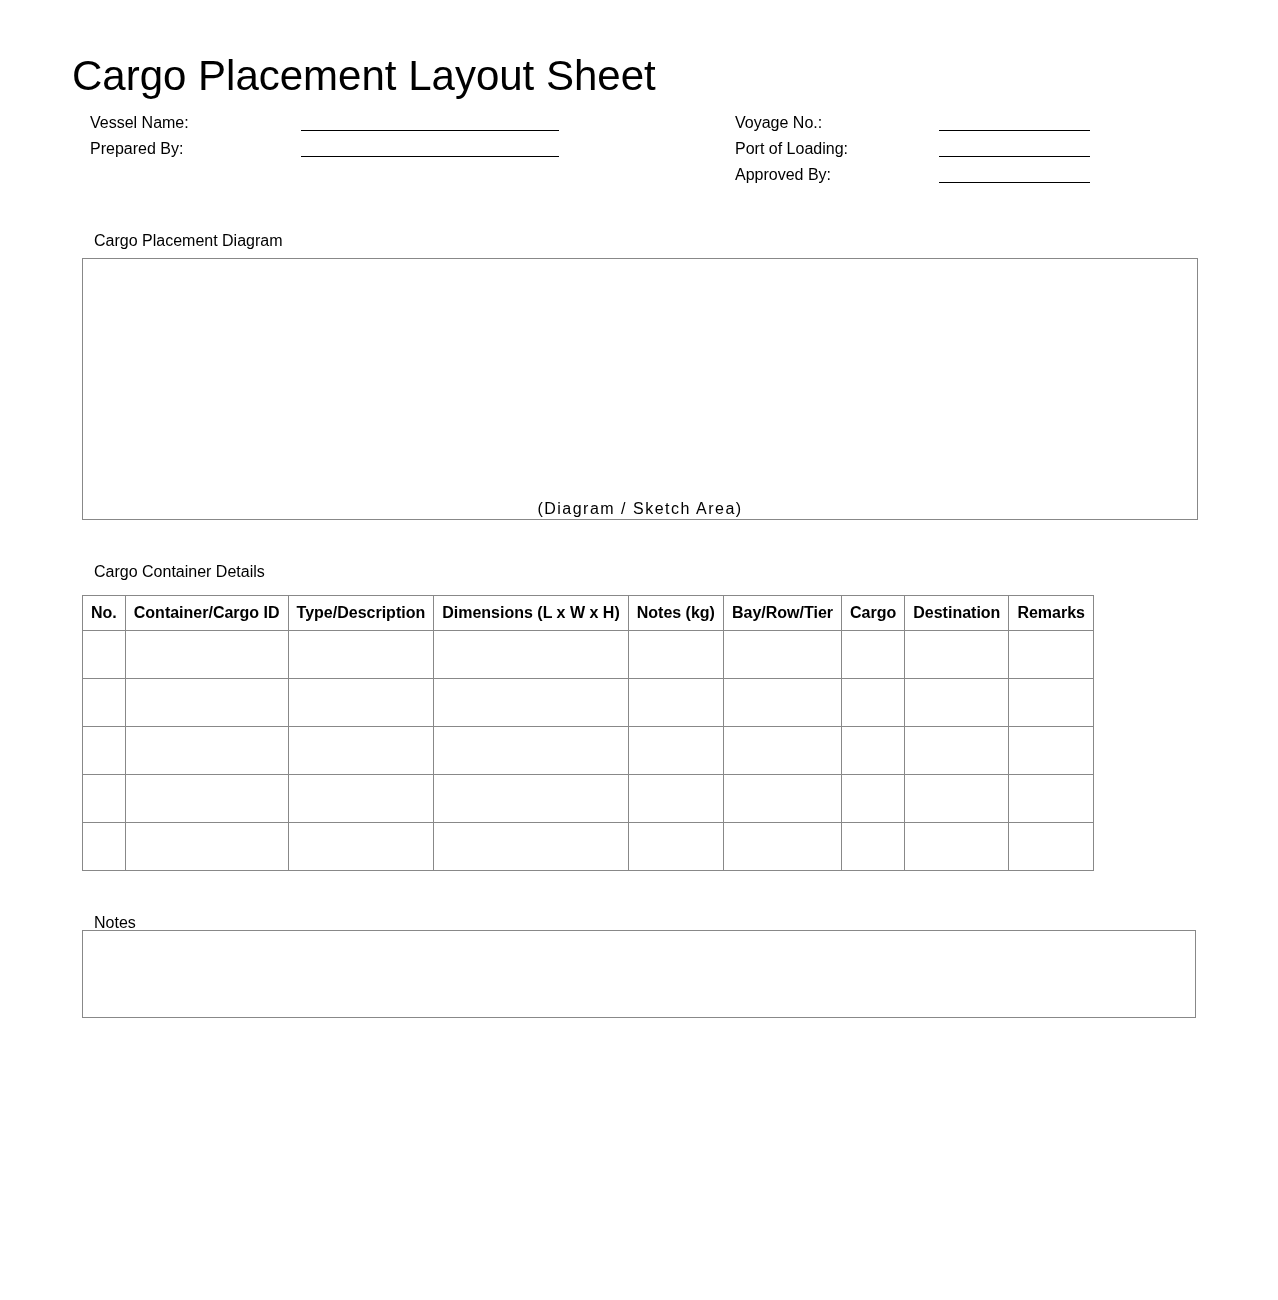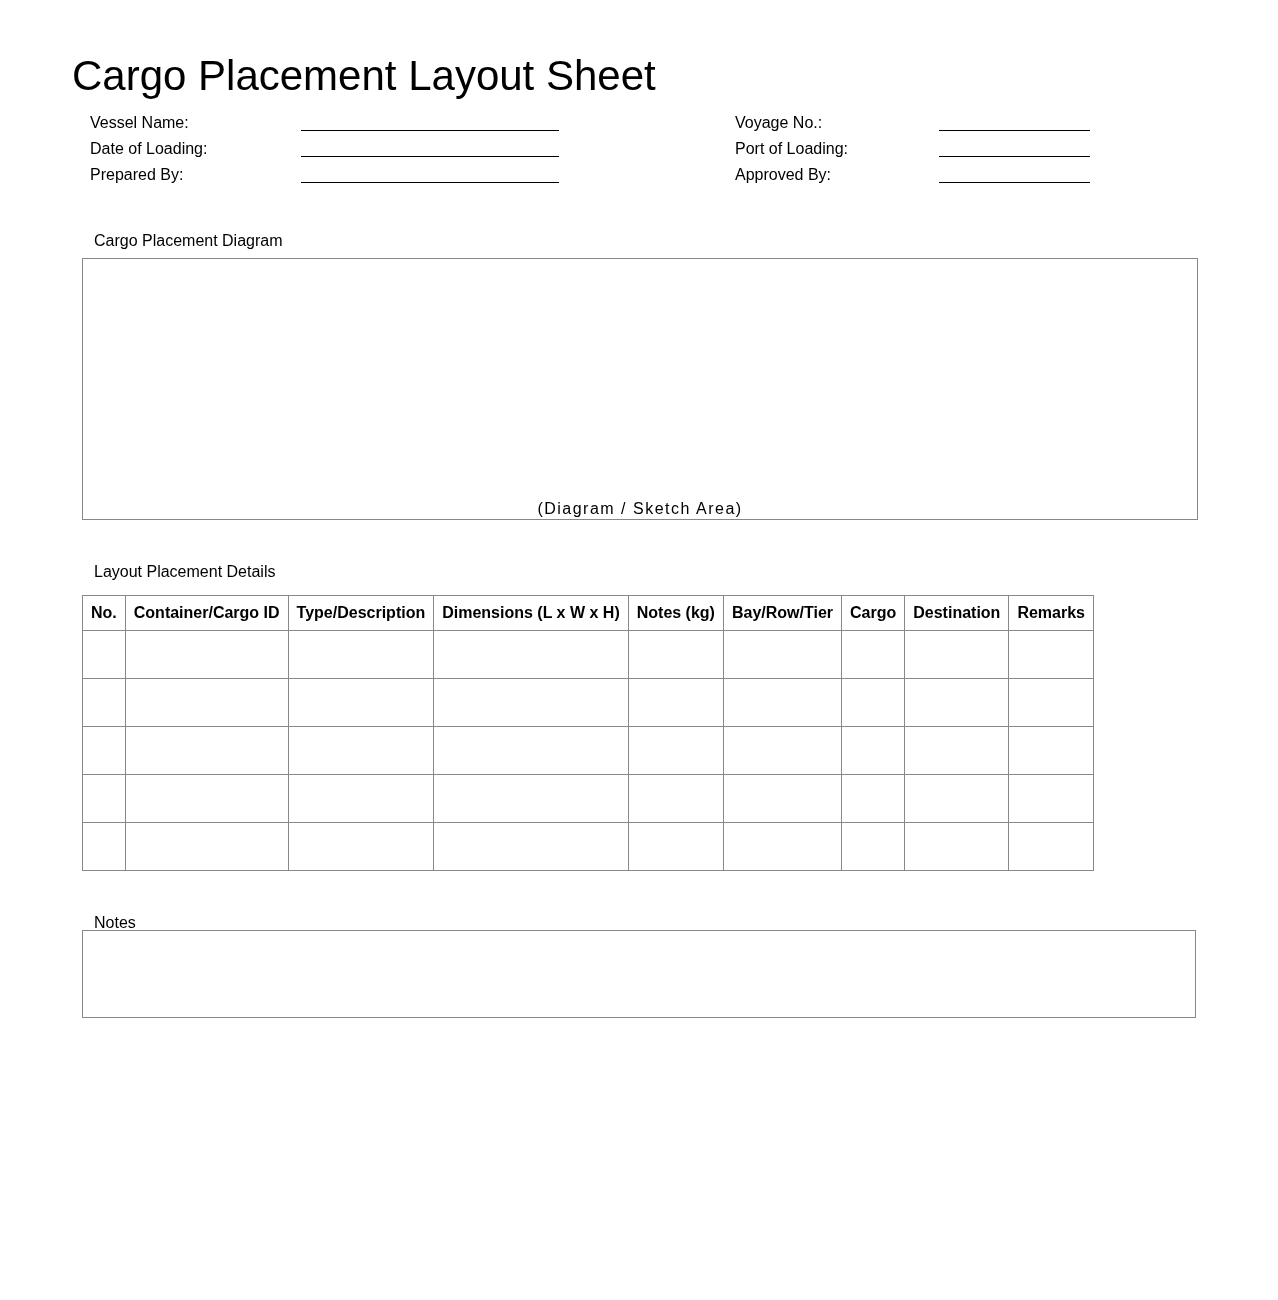--- a/index.html
+++ b/index.html
@@ -28,24 +28,20 @@
 <body>
 
 <h1 class="title">Cargo Placement Layout Sheet</h1>
 
 <div class="info info-left">
   <div class="info-row">
     <span class="info-label">Vessel Name:</span>
     <span class="info-line"></span>
   </div>
   <div class="info-row">
-    <span class="info-label">Date of Loading:</span>
-    <span class="info-line"></span>
-  </div>
-  <div class="info-row">
     <span class="info-label">Prepared By:</span>
     <span class="info-line"></span>
   </div>
 </div>
 
 <div class="info info-right">
   <div class="info-row">
     <span class="info-label">Voyage No.:</span>
     <span class="info-line"></span>
   </div>
@@ -57,21 +53,21 @@
     <span class="info-label">Approved By:</span>
     <span class="info-line"></span>
   </div>
 </div>
 
 <h2 class="section-h" style="top:218px;">Cargo Placement Diagram</h2>
 <div class="diagram">
   <span class="diagram-text">(Diagram / Sketch Area)</span>
 </div>
 
-<h2 class="section-h" style="top:549px;">Layout Placement Details</h2>
+<h2 class="section-h" style="top:549px;">Cargo Container Details</h2>
 <table class="details">
   <colgroup>
     <col style="width:47px">
       <col style="width:177px">
       <col style="width:159px">
       <col style="width:212px">
       <col style="width:113px">
       <col style="width:129px">
       <col style="width:70px">
       <col style="width:114px">

